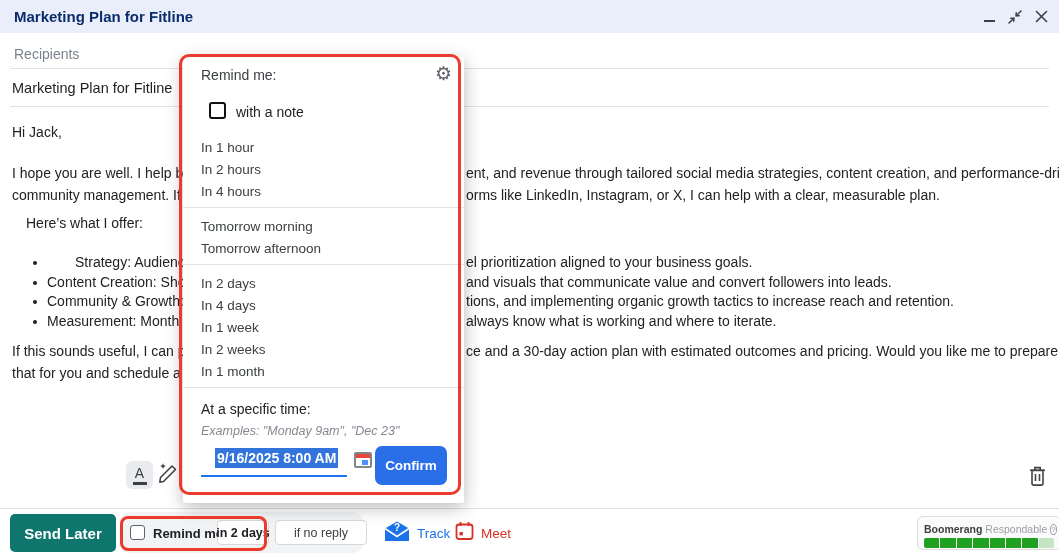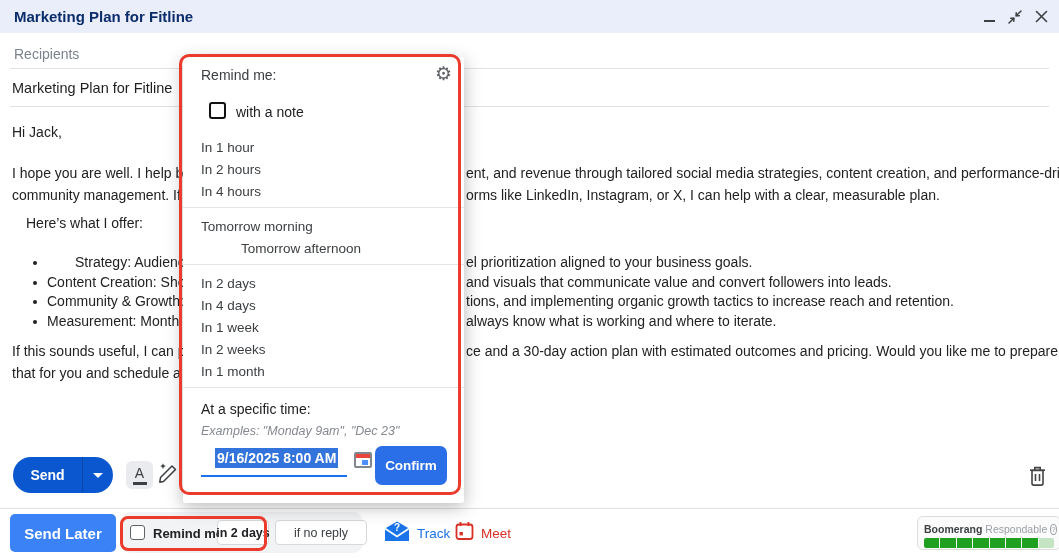--- a/index.html
+++ b/index.html
@@ -53,21 +53,21 @@
   .cal-sq { position:absolute; left:6px; top:6px; width:6px; height:5px; background:#4d90fe; }
   .confirm-btn { position:absolute; left:192px; top:389px; width:72px; height:39px; background:#2b6fe8; border-radius:7px; color:#fff; font-size:13.5px; font-weight:600; display:flex; align-items:center; justify-content:center; cursor:pointer; }
 
   
   .annotation { position:absolute; border:3.5px solid #ea3b2d; border-radius:10px; pointer-events:none; z-index:8; }
   .anno-popup { left:179px; top:54px; width:282px; height:441px; }
   .anno-remind { left:120px; top:516px; width:147px; height:35px; border-width:3px; border-radius:8px; }
 
   
   .footer-divider { position:absolute; left:0; top:508px; width:1059px; height:1px; background:#e0e0e0; }
-  .send-later { position:absolute; left:10px; top:514px; width:106px; height:38px; background:#3b82f6; border-radius:5px; color:#fff; font-size:15px; font-weight:700; display:flex; align-items:center; justify-content:center; cursor:pointer; }
+  .send-later { position:absolute; left:10px; top:514px; width:106px; height:38px; background:#0f766e; border-radius:5px; color:#fff; font-size:15px; font-weight:700; display:flex; align-items:center; justify-content:center; cursor:pointer; }
   .remind-group { position:absolute; left:120px; top:512px; width:243px; height:41px; background:#f1f3f4; border-radius:10px; }
   .rg-check { position:absolute; left:10px; top:13px; width:15px; height:15px; border:1.5px solid #5f6368; border-radius:3px; background:#fff; cursor:pointer; }
   .rg-label { position:absolute; left:33px; top:14px; font-size:13px; font-weight:600; color:#202124; }
   .rg-box { position:absolute; top:8px; height:25px; background:#fff; border:1px solid #d6d9dc; border-radius:4px; display:flex; align-items:center; justify-content:center; font-size:12.5px; color:#202124; cursor:pointer; white-space:nowrap; }
   .rg-when { left:97px; width:52px; font-weight:600; }
   .rg-reply { left:155px; width:92px; color:#3c4043; }
   .track-wrap { position:absolute; left:384px; top:521px; display:flex; align-items:center; gap:7px; cursor:pointer; }
   .track-label { font-size:13.5px; color:#1a73e8; }
   .meet-wrap { position:absolute; left:455px; top:521px; display:flex; align-items:center; gap:7px; cursor:pointer; }
   .meet-label { font-size:13.5px; color:#d93025; }
@@ -139,27 +139,20 @@
   <div class="frag" style="left:466px; top:293px;">tions, and implementing organic growth tactics to increase reach and retention.</div>
 
   <span class="bullet-dot" style="left:33px; top:320px;"></span>
   <div class="frag" style="left:47px; top:313px;">Measurement: Monthl</div>
   <div class="frag" style="left:466px; top:313px;">always know what is working and where to iterate.</div>
 
   <div class="frag" style="left:12px; top:343px;">If this sounds useful, I can pu</div>
   <div class="frag" style="left:466px; top:343px;">ce and a 30-day action plan with estimated outcomes and pricing. Would you like me to prepare</div>
   <div class="frag" style="left:12px; top:365px;">that for you and schedule a 1</div>
 
-  <div class="send-split">
-    <div class="send-main">Send</div>
-    <div class="send-sep"></div>
-    <div class="send-caret">
-        <span class="caret-down"></span>
-      </div>
-  </div>
 
   <div class="fmt-btn">
     <span class="fmt-a">A</span>
     <span class="fmt-underline"></span>
   </div>
 
   <div class="pen-icon">
     <svg width="22" height="24" viewBox="0 0 22 24">
         <g stroke="#3c4043" stroke-width="1.5" fill="none" stroke-linejoin="round">
           <path d="M6.5 20.5 L18.5 8.5 L15 5 L3.5 16.5 L2.8 21.2 Z"></path>
@@ -187,21 +180,21 @@
     <div class="note-check"></div>
     <div class="note-label">with a note</div>
 
     <div class="opt" style="top:83px;">In 1 hour</div>
     <div class="opt" style="top:105px;">In 2 hours</div>
     <div class="opt" style="top:127px;">In 4 hours</div>
 
     <div class="popup-hr" style="top:150px;"></div>
 
     <div class="opt" style="top:162px;">Tomorrow morning</div>
-    <div class="opt" style="top:184px;margin-left:40px;">Tomorrow afternoon</div>
+    <div class="opt" style="top:184px;">Tomorrow afternoon</div>
 
     <div class="popup-hr" style="top:207px;"></div>
 
     <div class="opt" style="top:219px;">In 2 days</div>
     <div class="opt" style="top:241px;">In 4 days</div>
     <div class="opt" style="top:263px;">In 1 week</div>
     <div class="opt" style="top:285px;">In 2 weeks</div>
     <div class="opt" style="top:307px;">In 1 month</div>
 
     <div class="popup-hr" style="top:330px;"></div>

